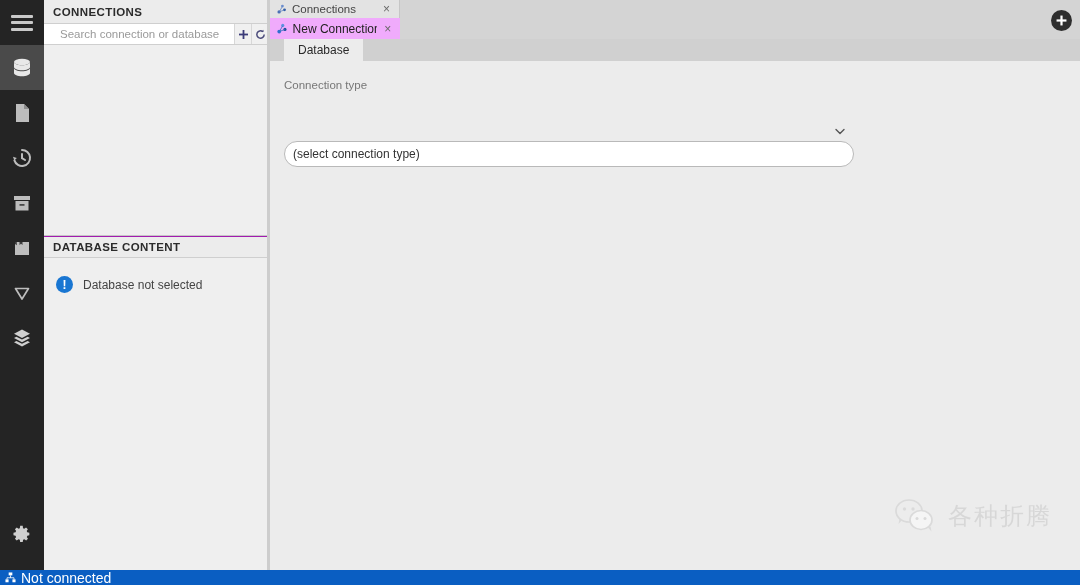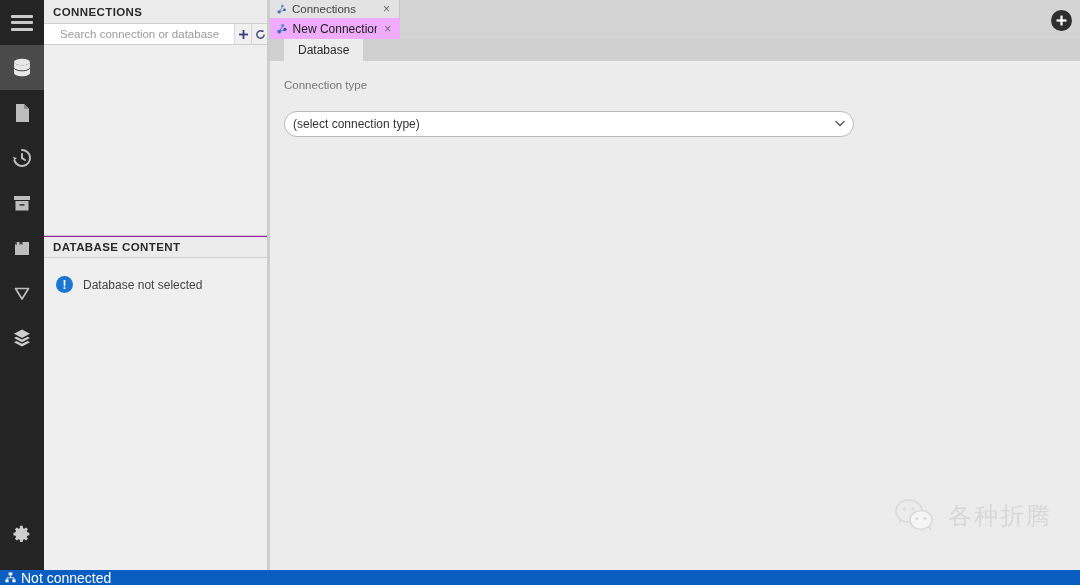--- a/index.html
+++ b/index.html
@@ -169,34 +169,35 @@
   .subtab.active { background: #ececec; color: #2a2a2a; }
 
   #form-area {
     height: 509px;
     background: #ececec;
     padding: 18px 0 0 14px;
     position: relative;
   }
   .field-label {
     font-size: 11.5px; color: #777;
-    margin-bottom: 20px;
+    margin-bottom: 6px;
   }
   .select-wrap { position: relative; width: 570px; }
   select.conn-select {
     -webkit-appearance: none; appearance: none;
     width: 570px; height: 26px;
     background: #ffffff;
     border: 1px solid #b9b9b9;
     border-radius: 13px;
     font-family: "Liberation Sans", sans-serif;
     font-size: 12px; color: #333;
     padding: 0 26px 0 8px;
     outline: none;
     cursor: pointer;
+    margin-top: 44px;
   }
   .sel-arrow {
     position: absolute; right: 9px; top: 50%;
     transform: translateY(-50%);
     pointer-events: none; color: #555;
     font-size: 10px; line-height: 1;
   }
 
   
   #add-btn {

